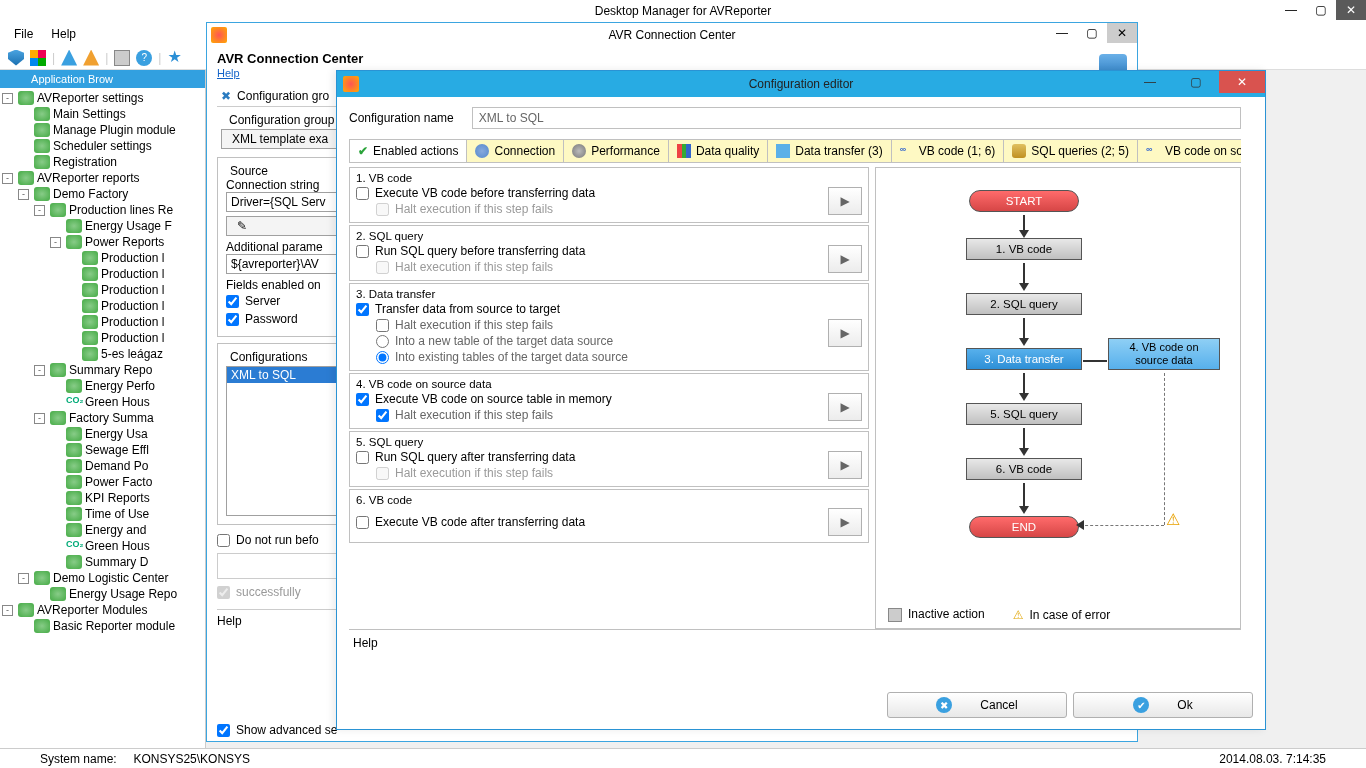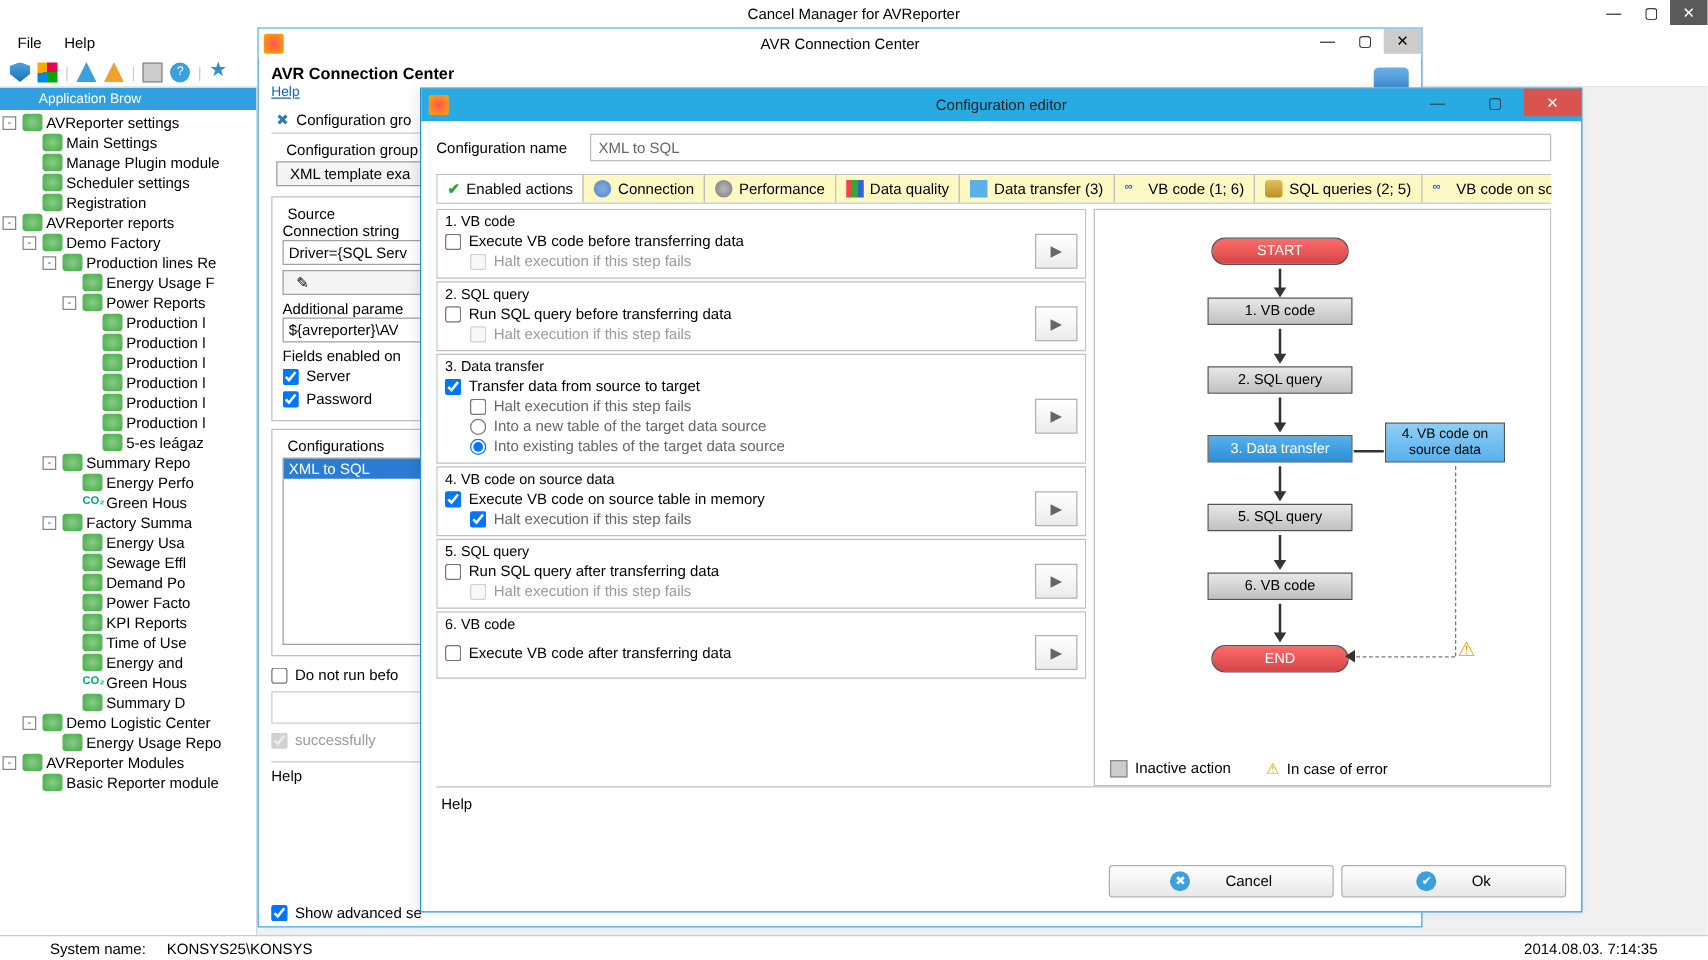--- a/index.html
+++ b/index.html
@@ -78,38 +78,38 @@
 .legendbar .warn { color:#e0a400; margin-right:6px;}
 
 
 .fc { position:absolute; inset:0;}
 .node { position:absolute; border:1px solid #555; text-align:center; padding:4px 8px; font-size:11.5px;}
 .pill { border-radius:14px; }
 .start { left:93px; top:22px; width:110px; background:linear-gradient(#ff6b6b,#d64646); color:#fff;}
 .n1 { left:90px; top:70px; width:116px; background:linear-gradient(#e8e8e8,#c0c0c0);}
 .n2 { left:90px; top:125px; width:116px; background:linear-gradient(#e8e8e8,#c0c0c0);}
 .n3 { left:90px; top:180px; width:116px; background:linear-gradient(#57b0ec,#2d8fd6); color:#fff;}
-.n4 { left:232px; top:170px; width:96px; background:linear-gradient(#8ecff5,#57b0ec); padding:2px 4px;}
+.n4 { left:232px; top:170px; width:112px; background:linear-gradient(#8ecff5,#57b0ec); padding:2px 4px;}
 .n4 div{ font-size:11px; line-height:13px;}
 .n5 { left:90px; top:235px; width:116px; background:linear-gradient(#e8e8e8,#c0c0c0);}
 .n6 { left:90px; top:290px; width:116px; background:linear-gradient(#e8e8e8,#c0c0c0);}
 .end { left:93px; top:348px; width:110px; background:linear-gradient(#ff6b6b,#d64646); color:#fff;}
 .arrow-down { position:absolute; width:0; height:0; border-left:5px solid transparent; border-right:5px solid transparent; border-top:8px solid #333;}
 .vline { position:absolute; width:2px; background:#333;}
 .hline-d { position:absolute; height:2px; background:#333;}
 .warn-ico { position:absolute; left:290px; top:342px; color:#e8a000; font-size:16px;}
 .disabled-text { color:#9a9a9a; }
 input[type=checkbox], input[type=radio] { margin:0; }
 </style>
 </head>
 <body>
 
 <div class="main-window">
   <div class="main-titlebar">
-    <span>Cancel Manager for AVReporter</span>
+    <span>Desktop Manager for AVReporter</span>
     <div class="controls win-controls">
       <button>—</button>
       <button>▢</button>
       <button class="close">✕</button>
     </div>
   </div>
   <div class="menubar">
     <span>File</span>
     <span>Help</span>
   </div>

